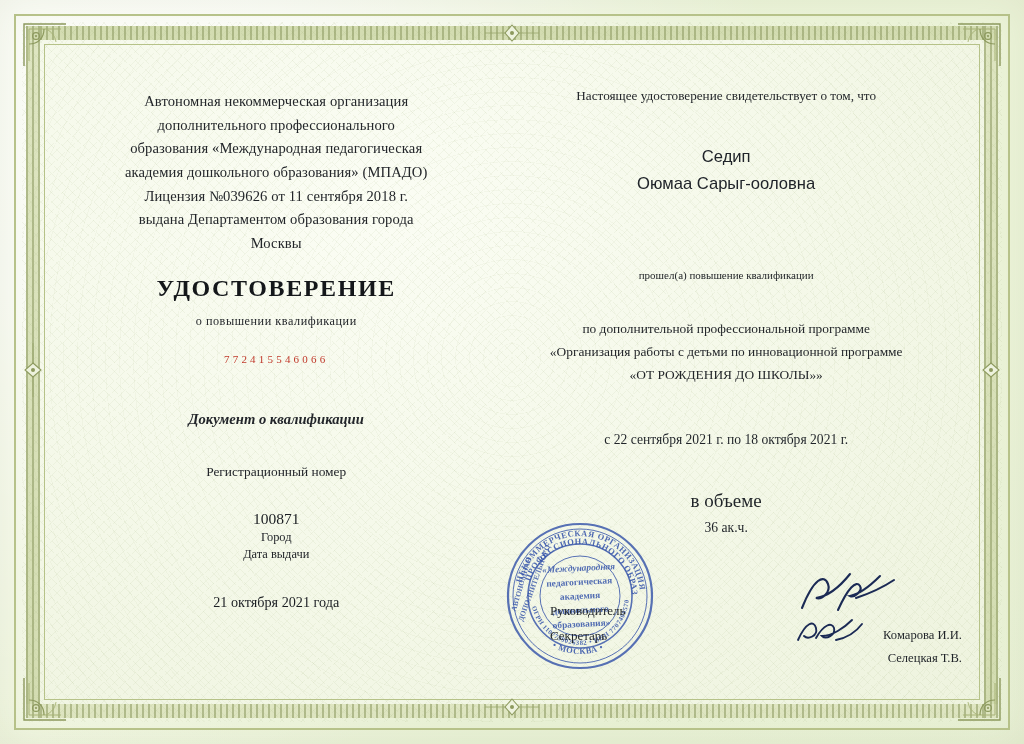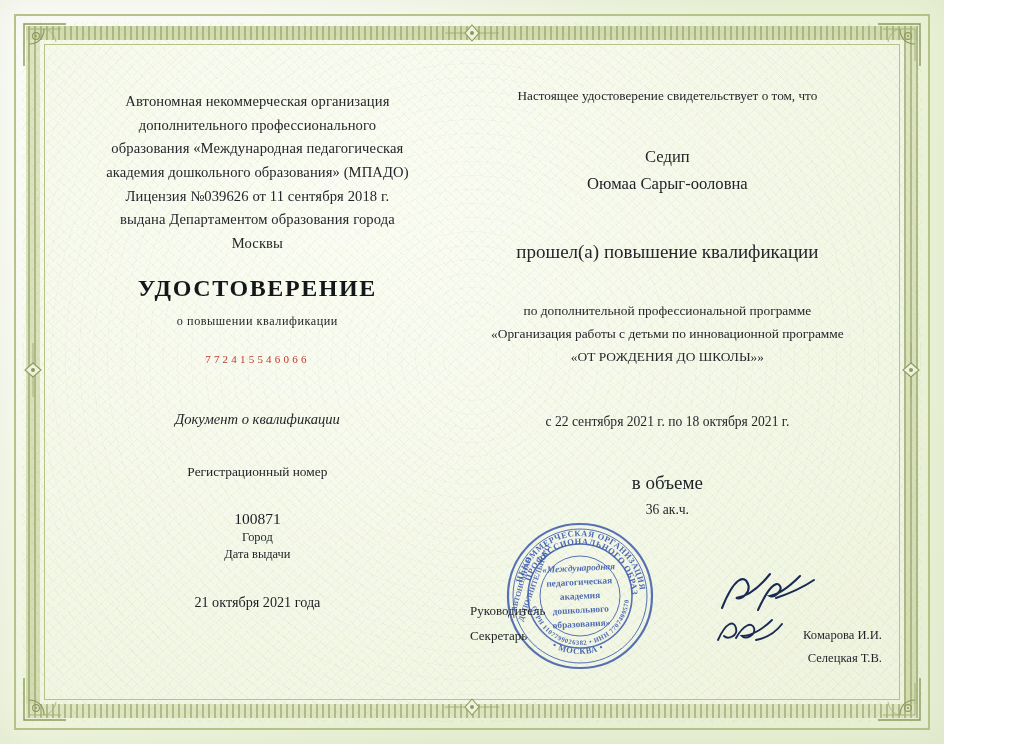--- a/index.html
+++ b/index.html
@@ -11,21 +11,21 @@
     width: 1024px;
     height: 744px;
     font-family: "Liberation Serif", serif;
     color: #1a1a1a;
     overflow: hidden;
   }
 
   
   #certificate {
     position: relative;
-    width: 944px;
+    width: 1024px;
     height: 744px;
     background:
       radial-gradient(ellipse at 30% 25%, #fbfdf4 0%, #f3f7e4 45%, #e9f0d6 100%);
     box-sizing: border-box;
   }
 
   
   .paper-texture {
     position: absolute;
     inset: 0;
@@ -148,20 +148,21 @@
     font-size: 11px;
     letter-spacing: 3.2px;
     color: #c0392b;
     font-family: "Liberation Serif", serif;
   }
   .doc-kind {
     margin-top: 46px;
     font-size: 14.6px;
     font-style: italic;
     color: #22252a;
+    font-weight: bold;
   }
   .reg-label {
     margin-top: 36px;
     font-size: 13.4px;
     color: #22252a;
   }
   .reg-number {
     margin-top: 30px;
     font-size: 15.5px;
     color: #1a1d22;
@@ -182,28 +183,28 @@
     color: #1a1d22;
   }
 
   
   .attest-line {
     font-size: 13.2px;
     color: #23262a;
   }
   .holder {
     margin-top: 40px;
-    font-family: Liberation Serif, serif;
+    font-family: Liberation Sans, sans-serif;
     font-size: 16.6px;
     color: #20242a;
     line-height: 1.6;
   }
   .qual-line {
-    margin-top: 44px;
-    font-size: 19px;
+    margin-top: 72px;
+    font-size: 11px;
     color: #23262a;
   }
   .program-block {
     margin-top: 36px;
     font-size: 13.4px;
     line-height: 1.72;
     color: #23262a;
   }
   .period {
     margin-top: 46px;

